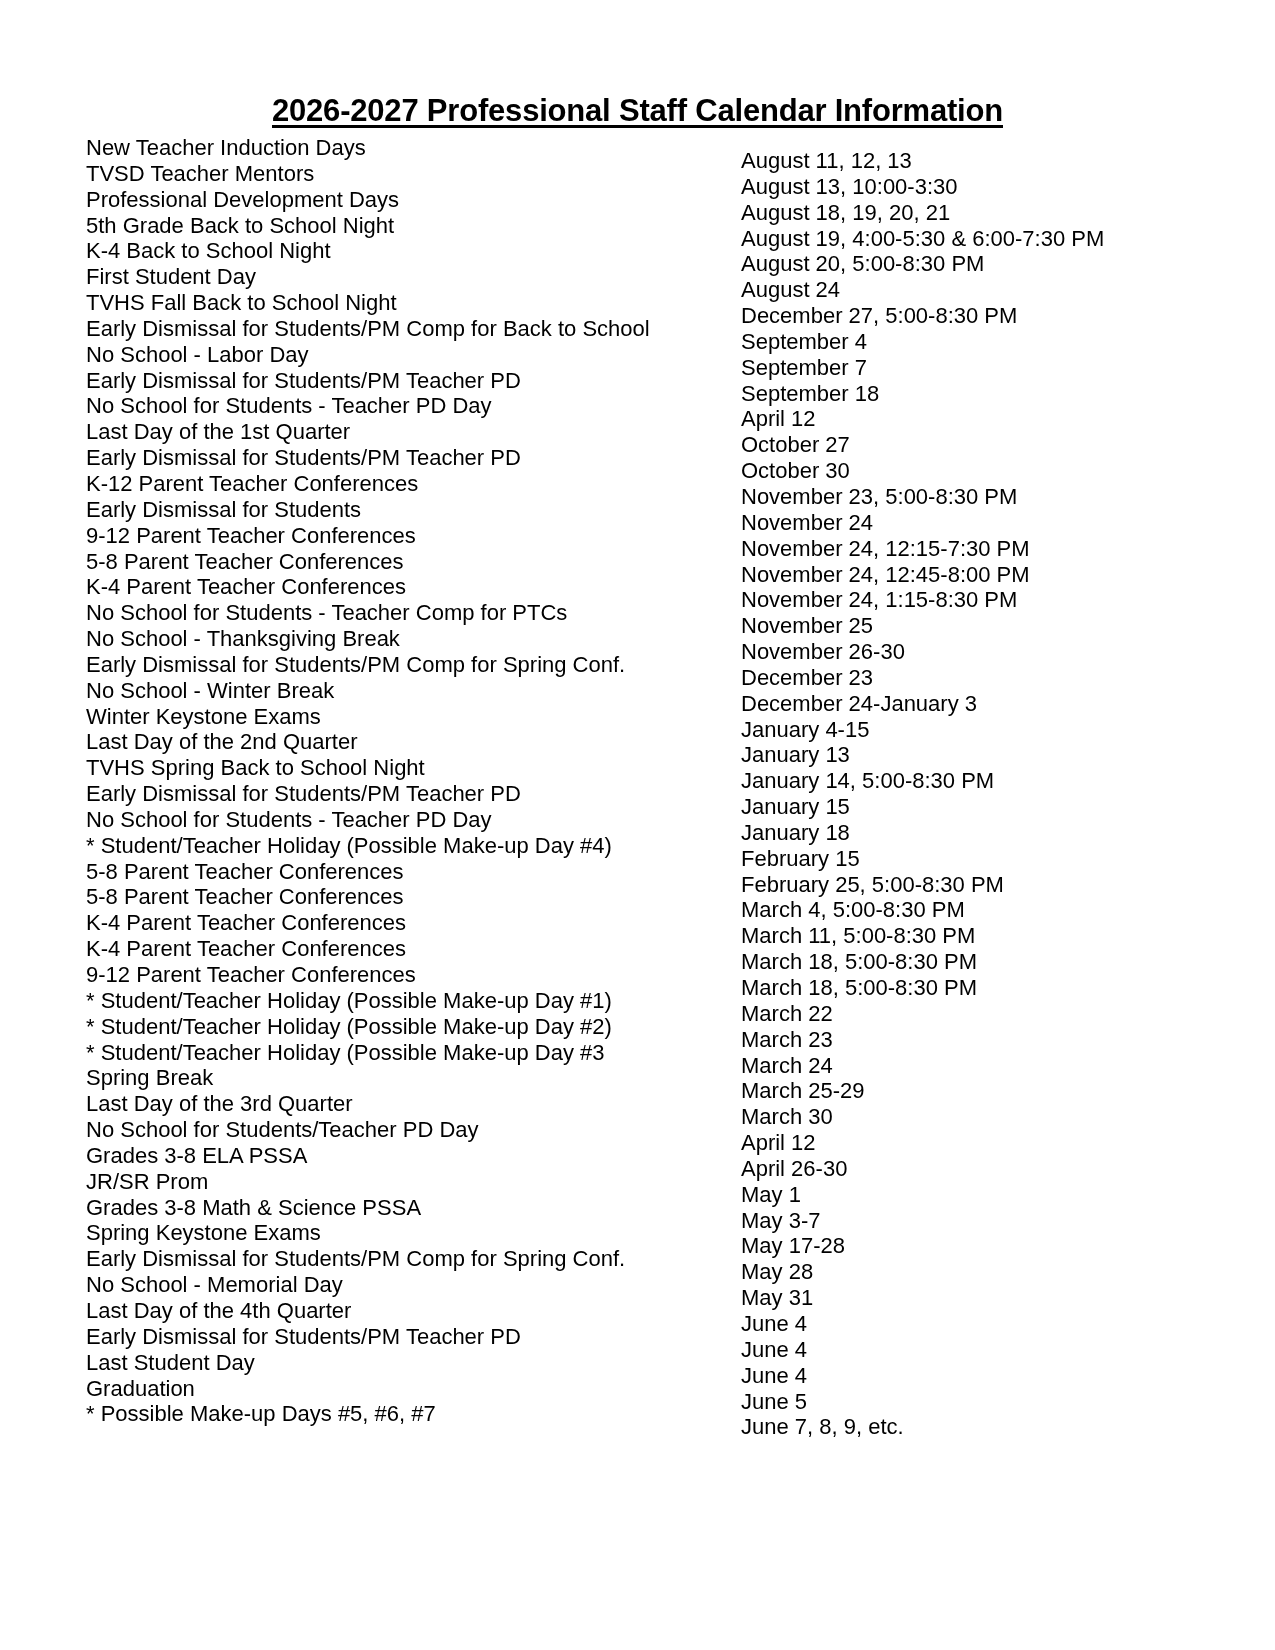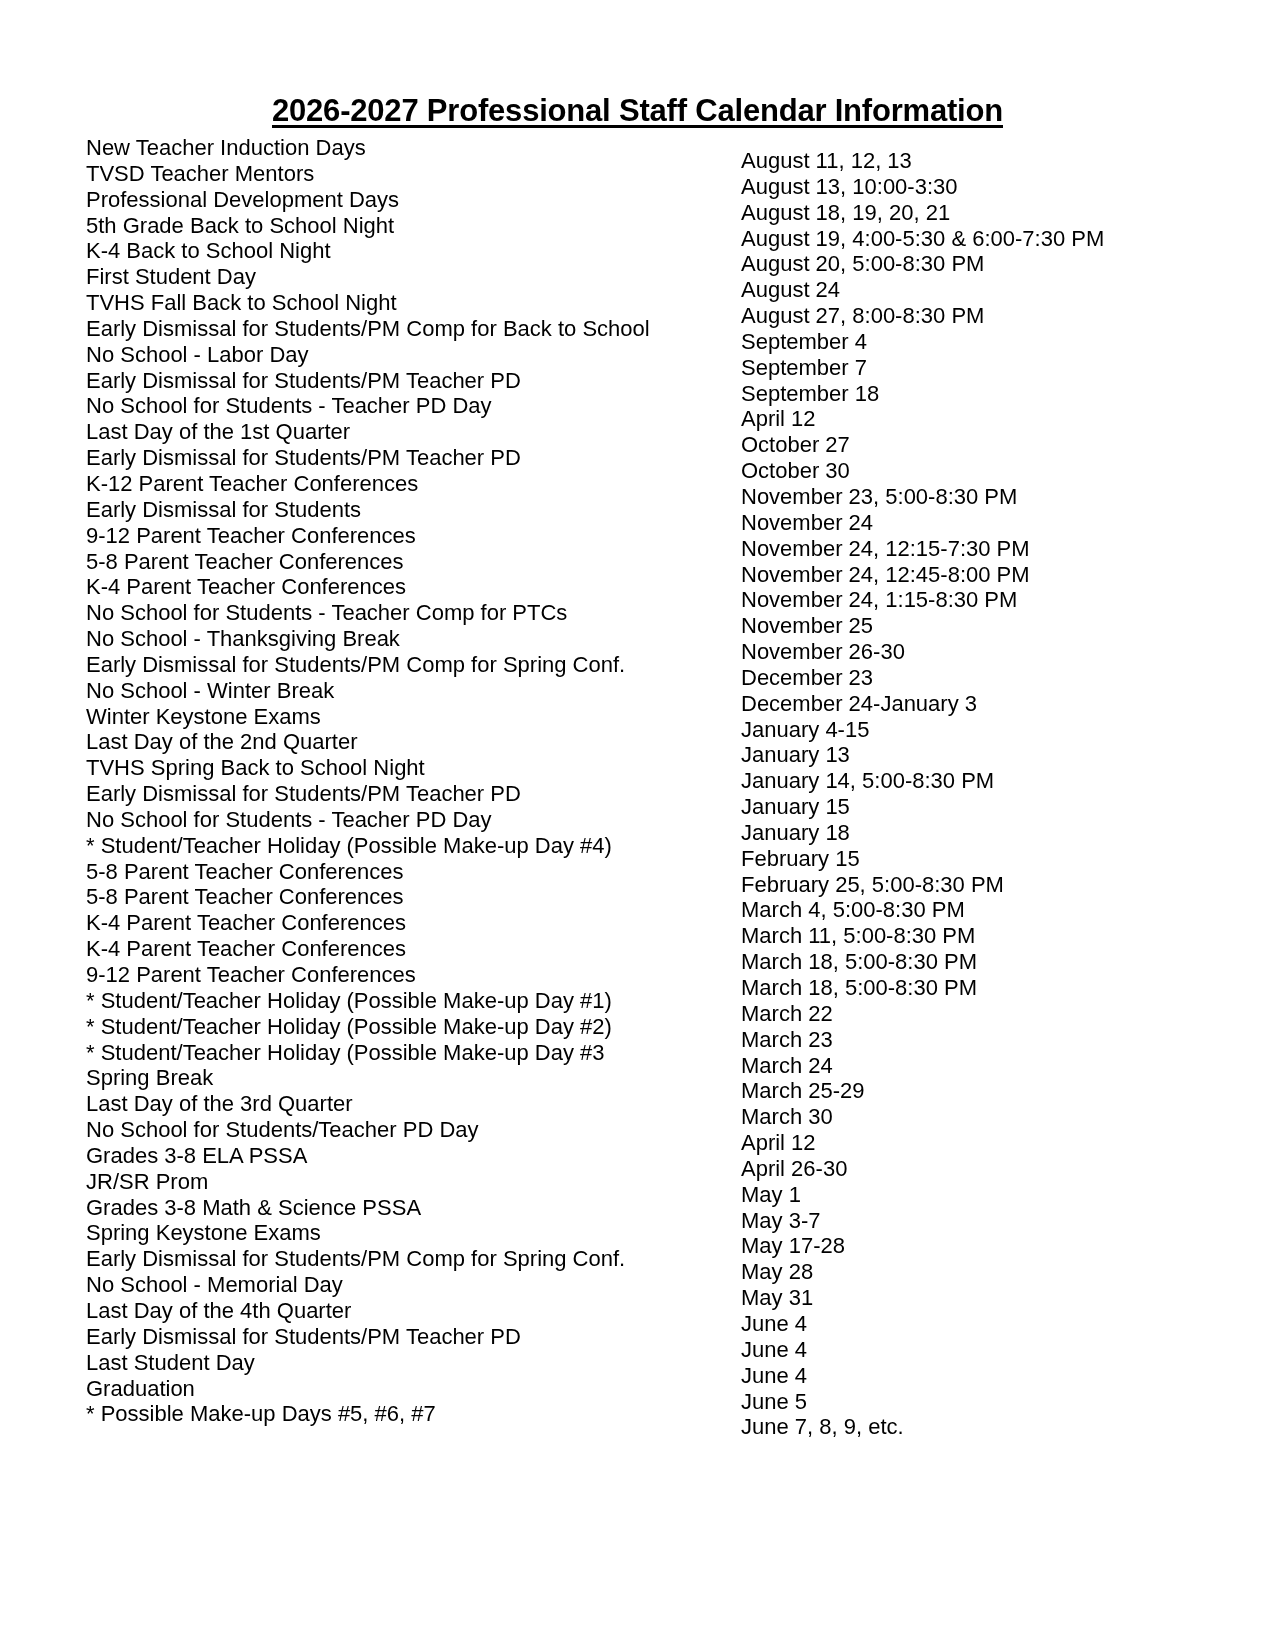--- a/index.html
+++ b/index.html
@@ -81,21 +81,21 @@
   <div class="row">
       <span class="event">K-4 Back to School Night</span>
       <span class="date">August 20, 5:00-8:30 PM</span>
     </div>
   <div class="row">
       <span class="event">First Student Day</span>
       <span class="date">August 24</span>
     </div>
   <div class="row">
       <span class="event">TVHS Fall Back to School Night</span>
-      <span class="date">August 27, 8:00-8:30 PM</span>
+      <span class="date">December 27, 5:00-8:30 PM</span>
     </div>
   <div class="row">
       <span class="event">Early Dismissal for Students/PM Comp for Back to School</span>
       <span class="date">September 4</span>
     </div>
   <div class="row">
       <span class="event">No School - Labor Day</span>
       <span class="date">September 7</span>
     </div>
   <div class="row">

